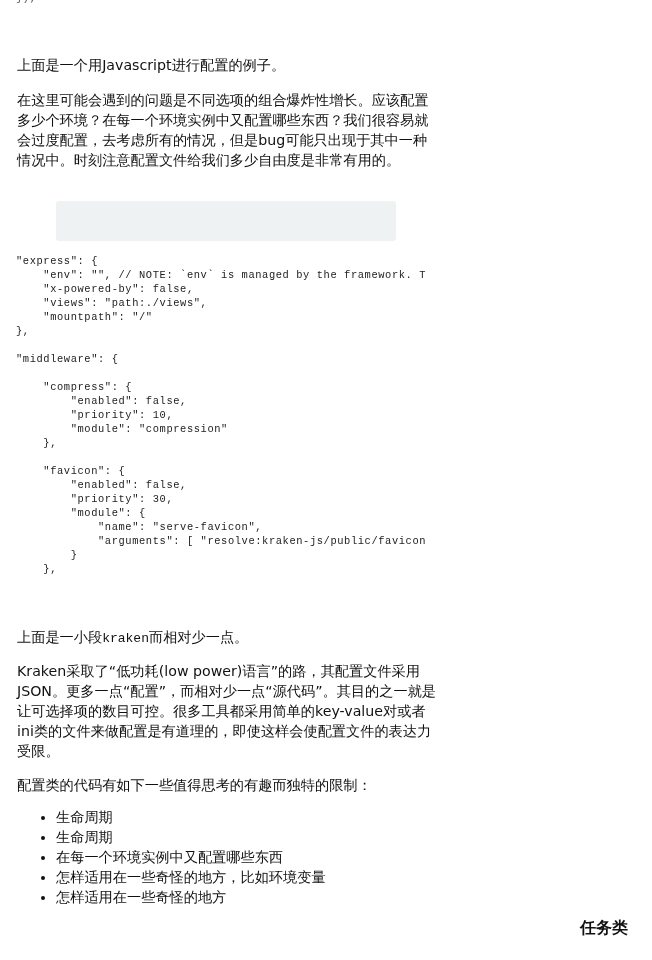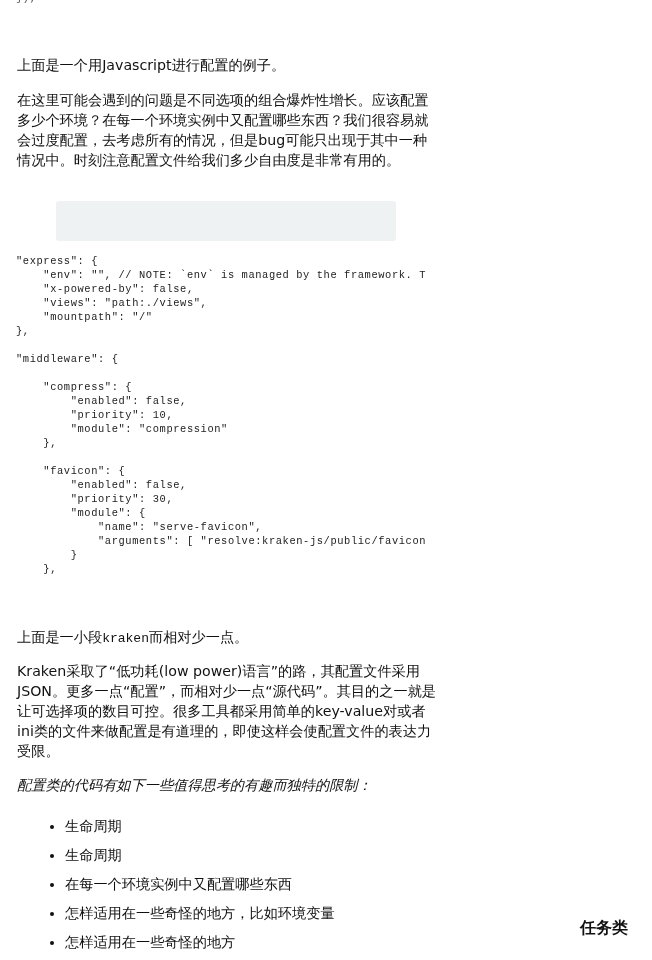--- a/index.html
+++ b/index.html
@@ -22,21 +22,21 @@
     pre.code {
       position: absolute; left: 16px; top: 254px; margin: 0;
       font-family: "Liberation Mono", monospace; font-size: 10.4px; line-height: 14px;
       color: #222; white-space: pre; letter-spacing: 0.6px;
     }
     .inline-code { font-family: "Liberation Mono", monospace; font-size: 13px; }
     ul.limits {
       position: absolute; left: 16px; top: 807px; margin: 0; padding-left: 40px;
       font-size: 14.2px; line-height: 20px; width: 420px;
     }
-    ul.limits li { margin: 9px; }
+    ul.limits li { margin: 0; }
     .heading {
       position: absolute; left: 0; top: 918px; width: 628px; text-align: right;
       font-family: "DejaVu Serif", serif; font-weight: bold; font-size: 16px; margin: 0;
     }
   </style>
 </head>
 <body>
 
 <div class="frag">});</div>
 
@@ -67,21 +67,21 @@
         "module": {
             "name": "serve-favicon",
             "arguments": [ "resolve:kraken-js/public/favicon
         }
     },</pre>
 
 <p class="p" style="top:626px;"><span>上面是一小段</span><span class="inline-code">kraken</span><span>而相对少一点。</span></p>
 
 <p class="p" style="top:660px;">Kraken采取了“低功耗(low power)语言”的路，其配置文件采用JSON。更多一点“配置”，而相对少一点“源代码”。其目的之一就是让可选择项的数目可控。很多工具都采用简单的key-value对或者ini类的文件来做配置是有道理的，即使这样会使配置文件的表达力受限。</p>
 
-<p class="p" style="top:774px;font-style:italic;">配置类的代码有如下一些值得思考的有趣而独特的限制：</p>
+<p class="p" style="top:774px;">配置类的代码有如下一些值得思考的有趣而独特的限制：</p>
 
 <ul class="limits">
   <li>生命周期</li>
   <li>生命周期</li>
   <li>在每一个环境实例中又配置哪些东西</li>
   <li>怎样适用在一些奇怪的地方，比如环境变量</li>
   <li>怎样适用在一些奇怪的地方</li>
 </ul>
 
 <h3 class="heading">任务类</h3>

